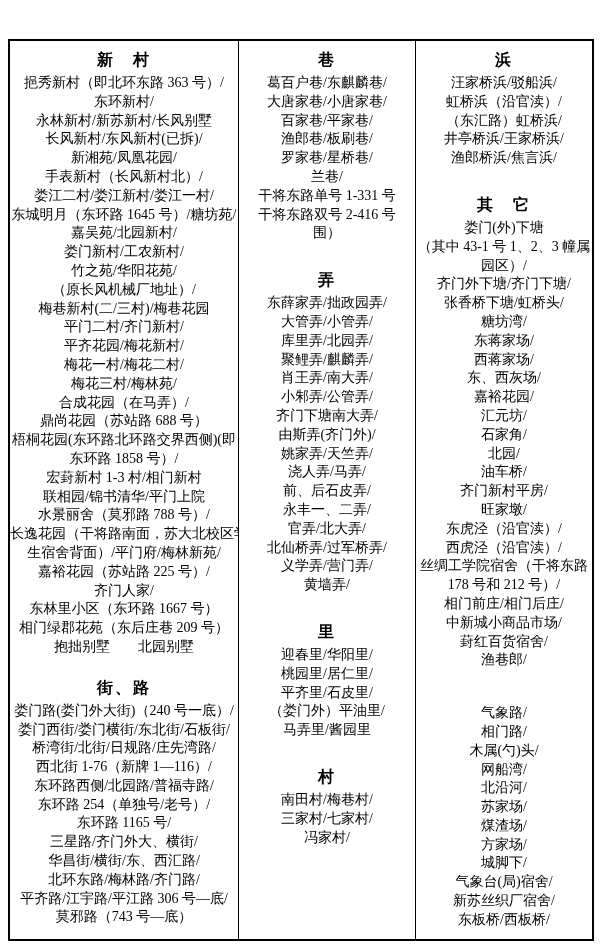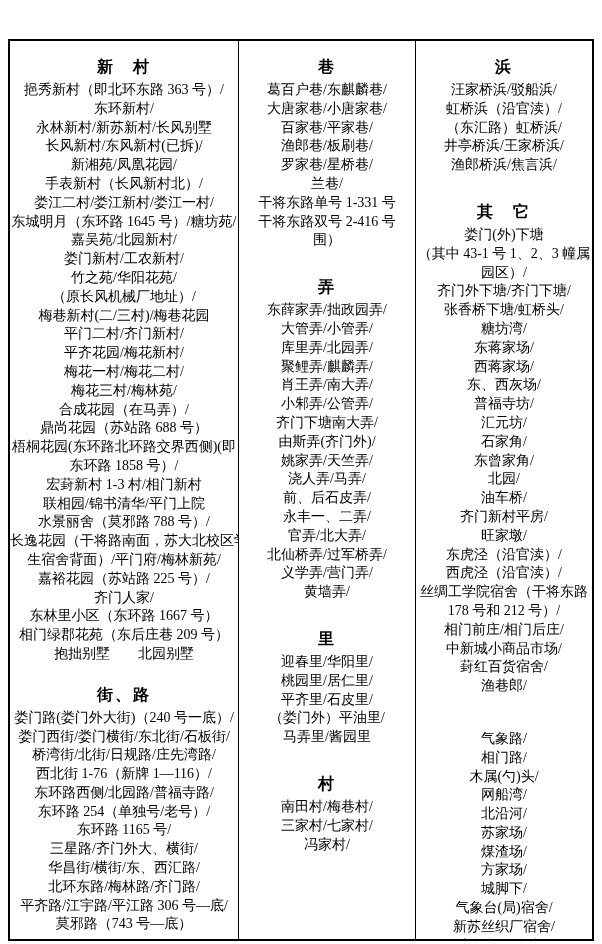--- a/index.html
+++ b/index.html
@@ -27,21 +27,21 @@
     top: 39px; bottom: 3px;
     border: 2px solid #000;
     display: flex;
     box-sizing: border-box;
     overflow: hidden;
     background: #fff;
   }
   .col {
     box-sizing: border-box;
     border-right: 1.5px solid #000;
-    padding-top: 13px;
+    padding-top: 6px;
     overflow: hidden;
   }
   .col:last-child { border-right: none; }
   .col-1 { width: 229px; }
   .col-2 { width: 177px; }
   .col-3 { flex: 1; }
   .sec-header {
     text-align: center;
     font-family: "Liberation Sans", sans-serif;
     font-weight: bold;
@@ -164,24 +164,23 @@
       <div class="sec-header">其　它</div>
       <div class="line">娄门(外)下塘</div>
       <div class="line">（其中 43-1 号 1、2、3 幢属</div>
       <div class="line">园区）/</div>
       <div class="line">齐门外下塘/齐门下塘/</div>
       <div class="line">张香桥下塘/虹桥头/</div>
       <div class="line">糖坊湾/</div>
       <div class="line">东蒋家场/</div>
       <div class="line">西蒋家场/</div>
       <div class="line">东、西灰场/</div>
-      <div class="line">普福寺坊/</div>
+      <div class="line">嘉裕花园/</div>
       <div class="line">汇元坊/</div>
       <div class="line">石家角/</div>
-      <div class="line">东曾家角/</div>
       <div class="line">北园/</div>
       <div class="line">油车桥/</div>
       <div class="line">齐门新村平房/</div>
       <div class="line">旺家墩/</div>
       <div class="line">东虎泾（沿官渎）/</div>
       <div class="line">西虎泾（沿官渎）/</div>
       <div class="line">丝绸工学院宿舍（干将东路</div>
       <div class="line">178 号和 212 号）/</div>
       <div class="line">相门前庄/相门后庄/</div>
       <div class="line">中新城小商品市场/</div>

